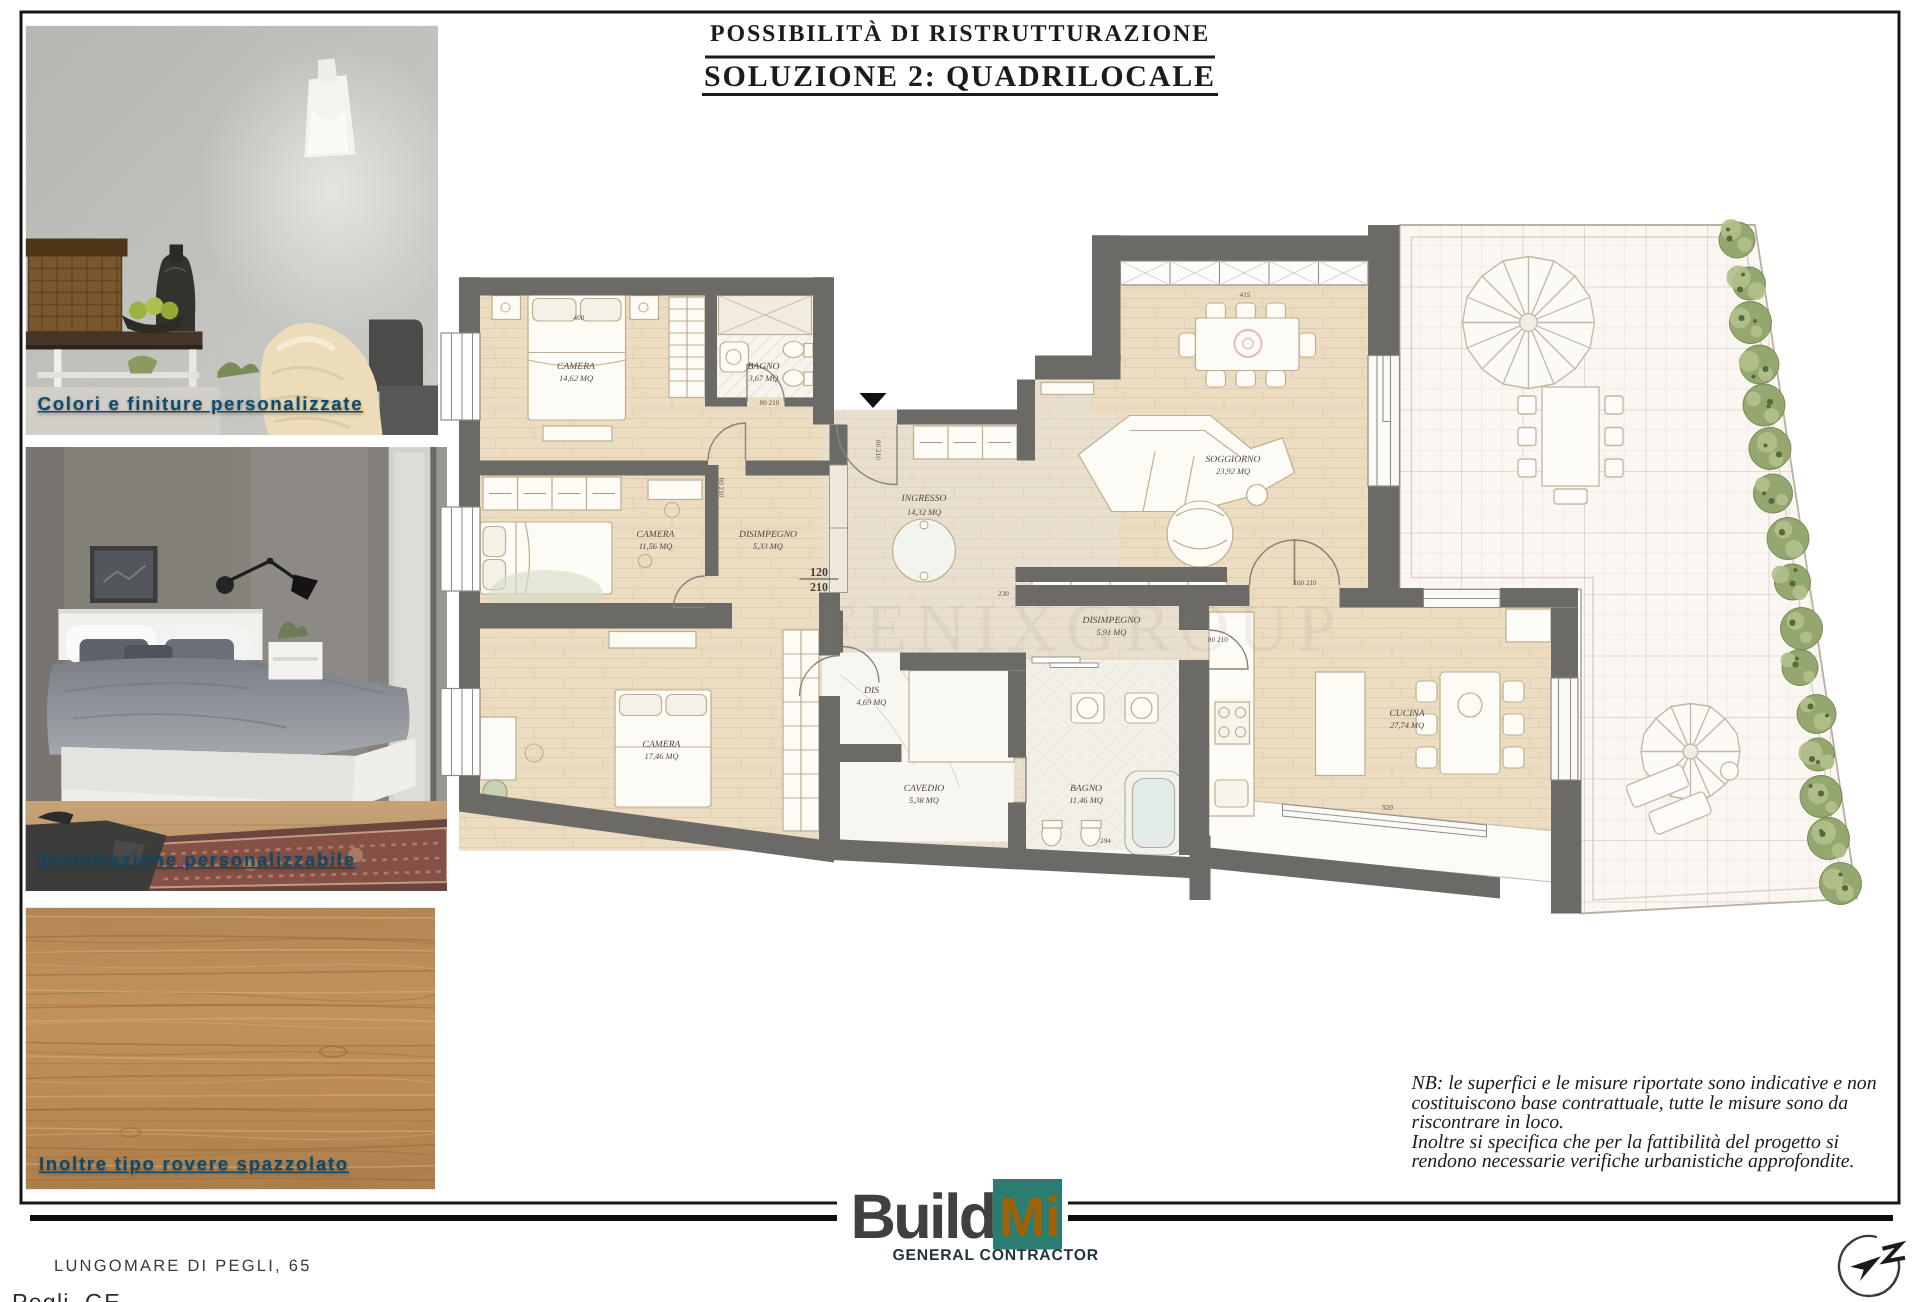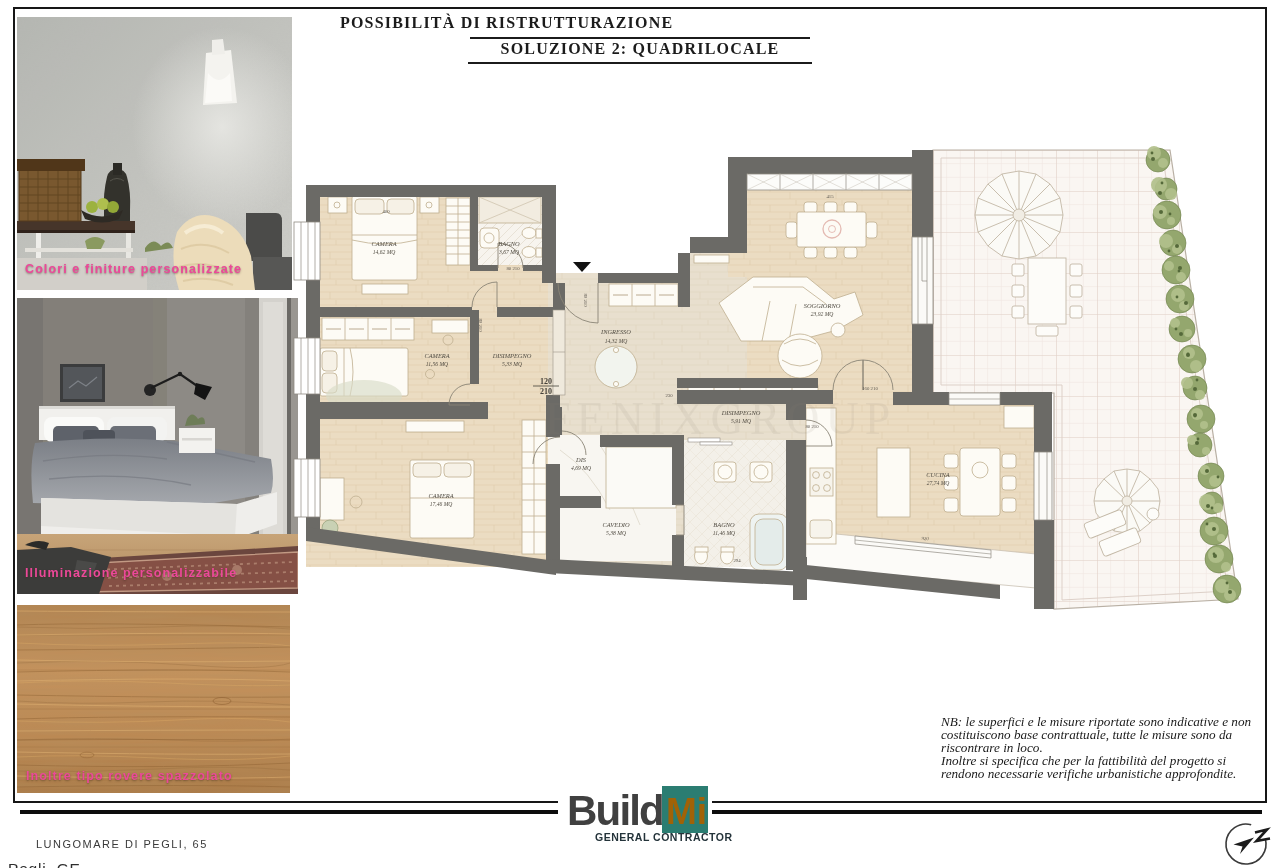--- a/index.html
+++ b/index.html
@@ -1,29 +1,29 @@
 <!DOCTYPE html>
 <html><head>
 <meta charset="utf-8">
 <style>
   html,body{margin:0;padding:0;background:#ffffff;width:1280px;height:868px;overflow:hidden;}
   body{font-family:"Liberation Sans",sans-serif;position:relative;}
   .abs{position:absolute;}
-  .cap{position:absolute;color:#ec4899;font-weight:bold;font-size:12.5px;letter-spacing:1.1px;text-shadow:0 1px 2px rgba(60,45,30,.5);white-space:nowrap;}
+  .cap{position:absolute;color:#0c4a6e;font-weight:bold;font-size:12.5px;letter-spacing:1.1px;text-shadow:0 1px 2px rgba(60,45,30,.5);white-space:nowrap;text-decoration:underline;}
 </style>
 </head>
 <body>
 
 <div class="abs" style="left:13px;top:7px;width:1250px;height:792px;border:2px solid #161616;"></div>
 
-<div class="abs" style="left:340px;top:14px;width:600px;text-align:left;font-family:'Liberation Serif',serif;font-weight:bold;font-size:16px;letter-spacing:1.2px;color:#1b1b1b;">POSSIBILITÀ DI RISTRUTTURAZIONE</div>
+<div class="abs" style="left:340px;top:14px;width:600px;text-align:center;font-family:'Liberation Serif',serif;font-weight:bold;font-size:16px;letter-spacing:1.2px;color:#1b1b1b;">POSSIBILITÀ DI RISTRUTTURAZIONE</div>
 
 <div class="abs" style="left:470px;top:37px;width:340px;height:2px;background:#1b1b1b;"></div>
 
-<div class="abs" style="left:340px;top:40px;width:600px;text-align:center;font-family:'Liberation Serif',serif;font-weight:bold;font-size:16px;letter-spacing:1.2px;color:#1b1b1b;">SOLUZIONE 2: QUADRILOCALE</div>
+<div class="abs" style="left:340px;top:40px;width:600px;text-align:center;font-family:'Liberation Serif',serif;font-weight:bold;font-size:20px;letter-spacing:1.2px;color:#1b1b1b;">SOLUZIONE 2: QUADRILOCALE</div>
 
 <div class="abs" style="left:468px;top:62px;width:344px;height:2px;background:#1b1b1b;"></div>
 
 <div class="abs" style="left:17px;top:17px;width:275px;height:273px;overflow:hidden;">
 <svg width="275" height="273" viewBox="0 0 275 273" xmlns="http://www.w3.org/2000/svg">
   <defs>
     <linearGradient id="wall1" x1="0" y1="0" x2="1" y2="1">
       <stop offset="0" stop-color="#b3b5b0"></stop>
           <stop offset=".5" stop-color="#c2c3be"></stop>
           <stop offset="1" stop-color="#cfcfca"></stop>

